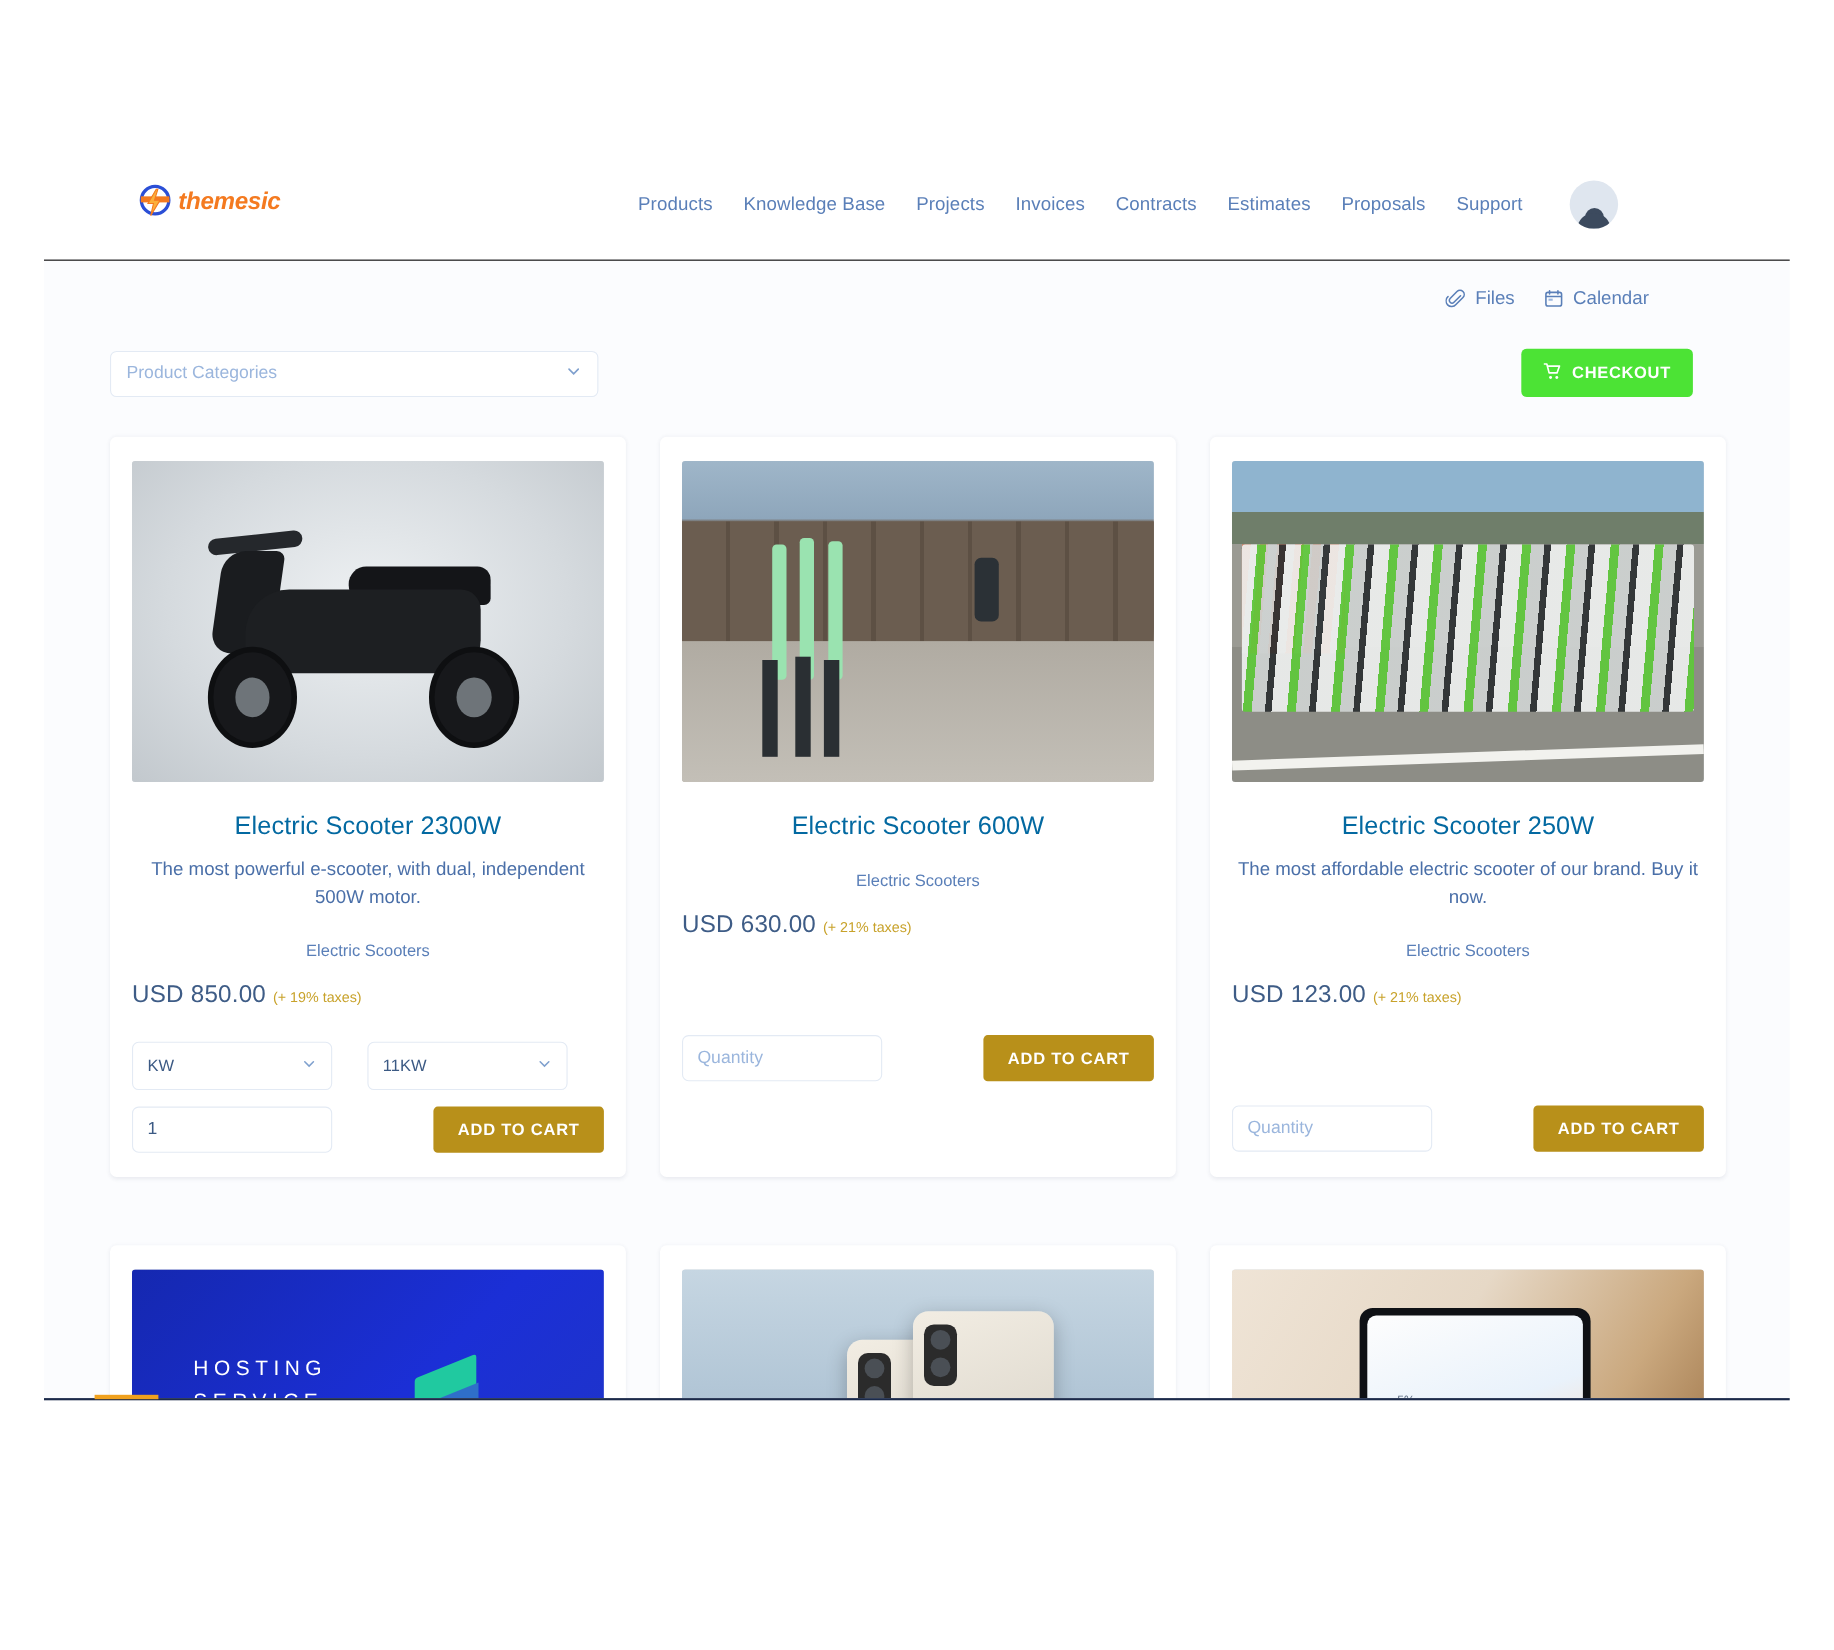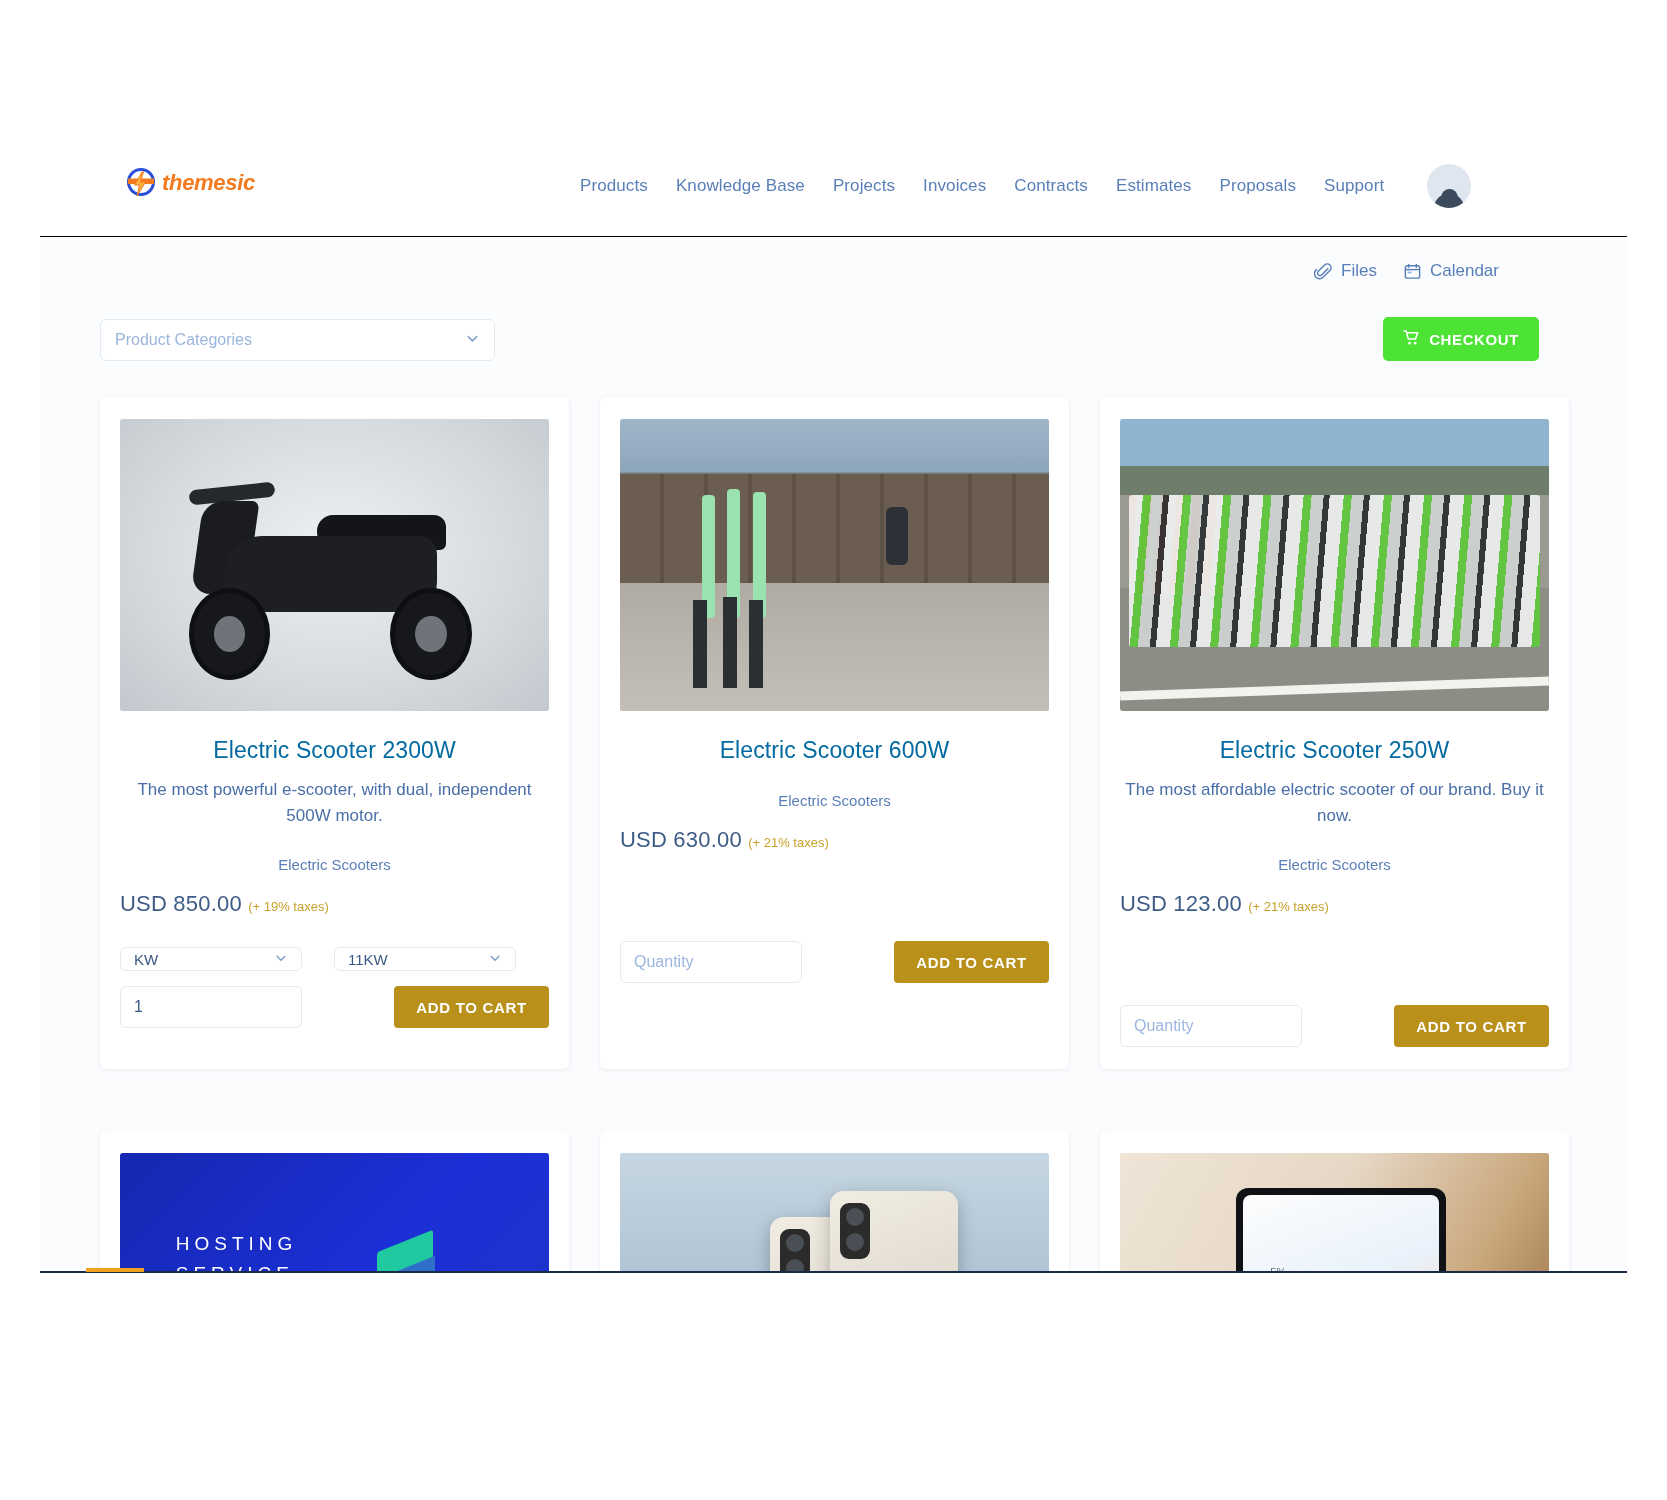--- a/index.html
+++ b/index.html
@@ -62,21 +62,21 @@
   }
   .util { display: flex; align-items: center; gap: 8px; cursor: pointer; }
   .util .label { font-size: 17px; color: #5a7fb8; }
   .icon-svg { display:block; }
 
   .toolrow {
     position: absolute; left: 60px; top: 82px; right: 88px; height: 44px;
   }
   .select-box {
     position: absolute; left: 0; top: 0;
-    width: 395px; height: 42px;
+    width: 444px; height: 42px;
     border: 1px solid #e3eaf4; border-radius: 6px;
     background: #fff;
     display: flex; align-items: center; padding: 0 14px;
     font-size: 16px; color: #9bb6dd;
   }
   .select-box .chev { margin-left: auto; color: #7fa0ce; }
   .checkout-btn {
     position: absolute; right: 0; top: -2px;
     height: 44px; padding: 0 20px;
     background: #4ce335; border: none; border-radius: 5px;
@@ -114,21 +114,21 @@
     font-size: 15px; color: #5a7fb8;
   }
   .card-price {
     margin-top: 18px;
     font-size: 22px; color: #3e5c86; letter-spacing: 0.2px;
   }
   .card-price .tax { font-size: 13px; color: #c8a22a; letter-spacing: 0; }
 
   .opt-row { margin-top: 30px; display: flex; gap: 32px; }
   .opt-select {
-    width: 182px; height: 24px;
+    width: 182px; height: 44px;
     border: 1px solid #e3eaf4; border-radius: 6px; background: #fff;
     display: flex; align-items: center; padding: 0 13px;
     font-size: 15px; color: #3c5a84;
   }
   .opt-select .chev { margin-left: auto; color: #7fa0ce; }
 
   .qty-row { margin-top: 15px; display: flex; align-items: center; gap: 32px; }
   .qty-input {
     width: 182px; height: 42px;
     border: 1px solid #e3eaf4; border-radius: 6px; background: #fff;

